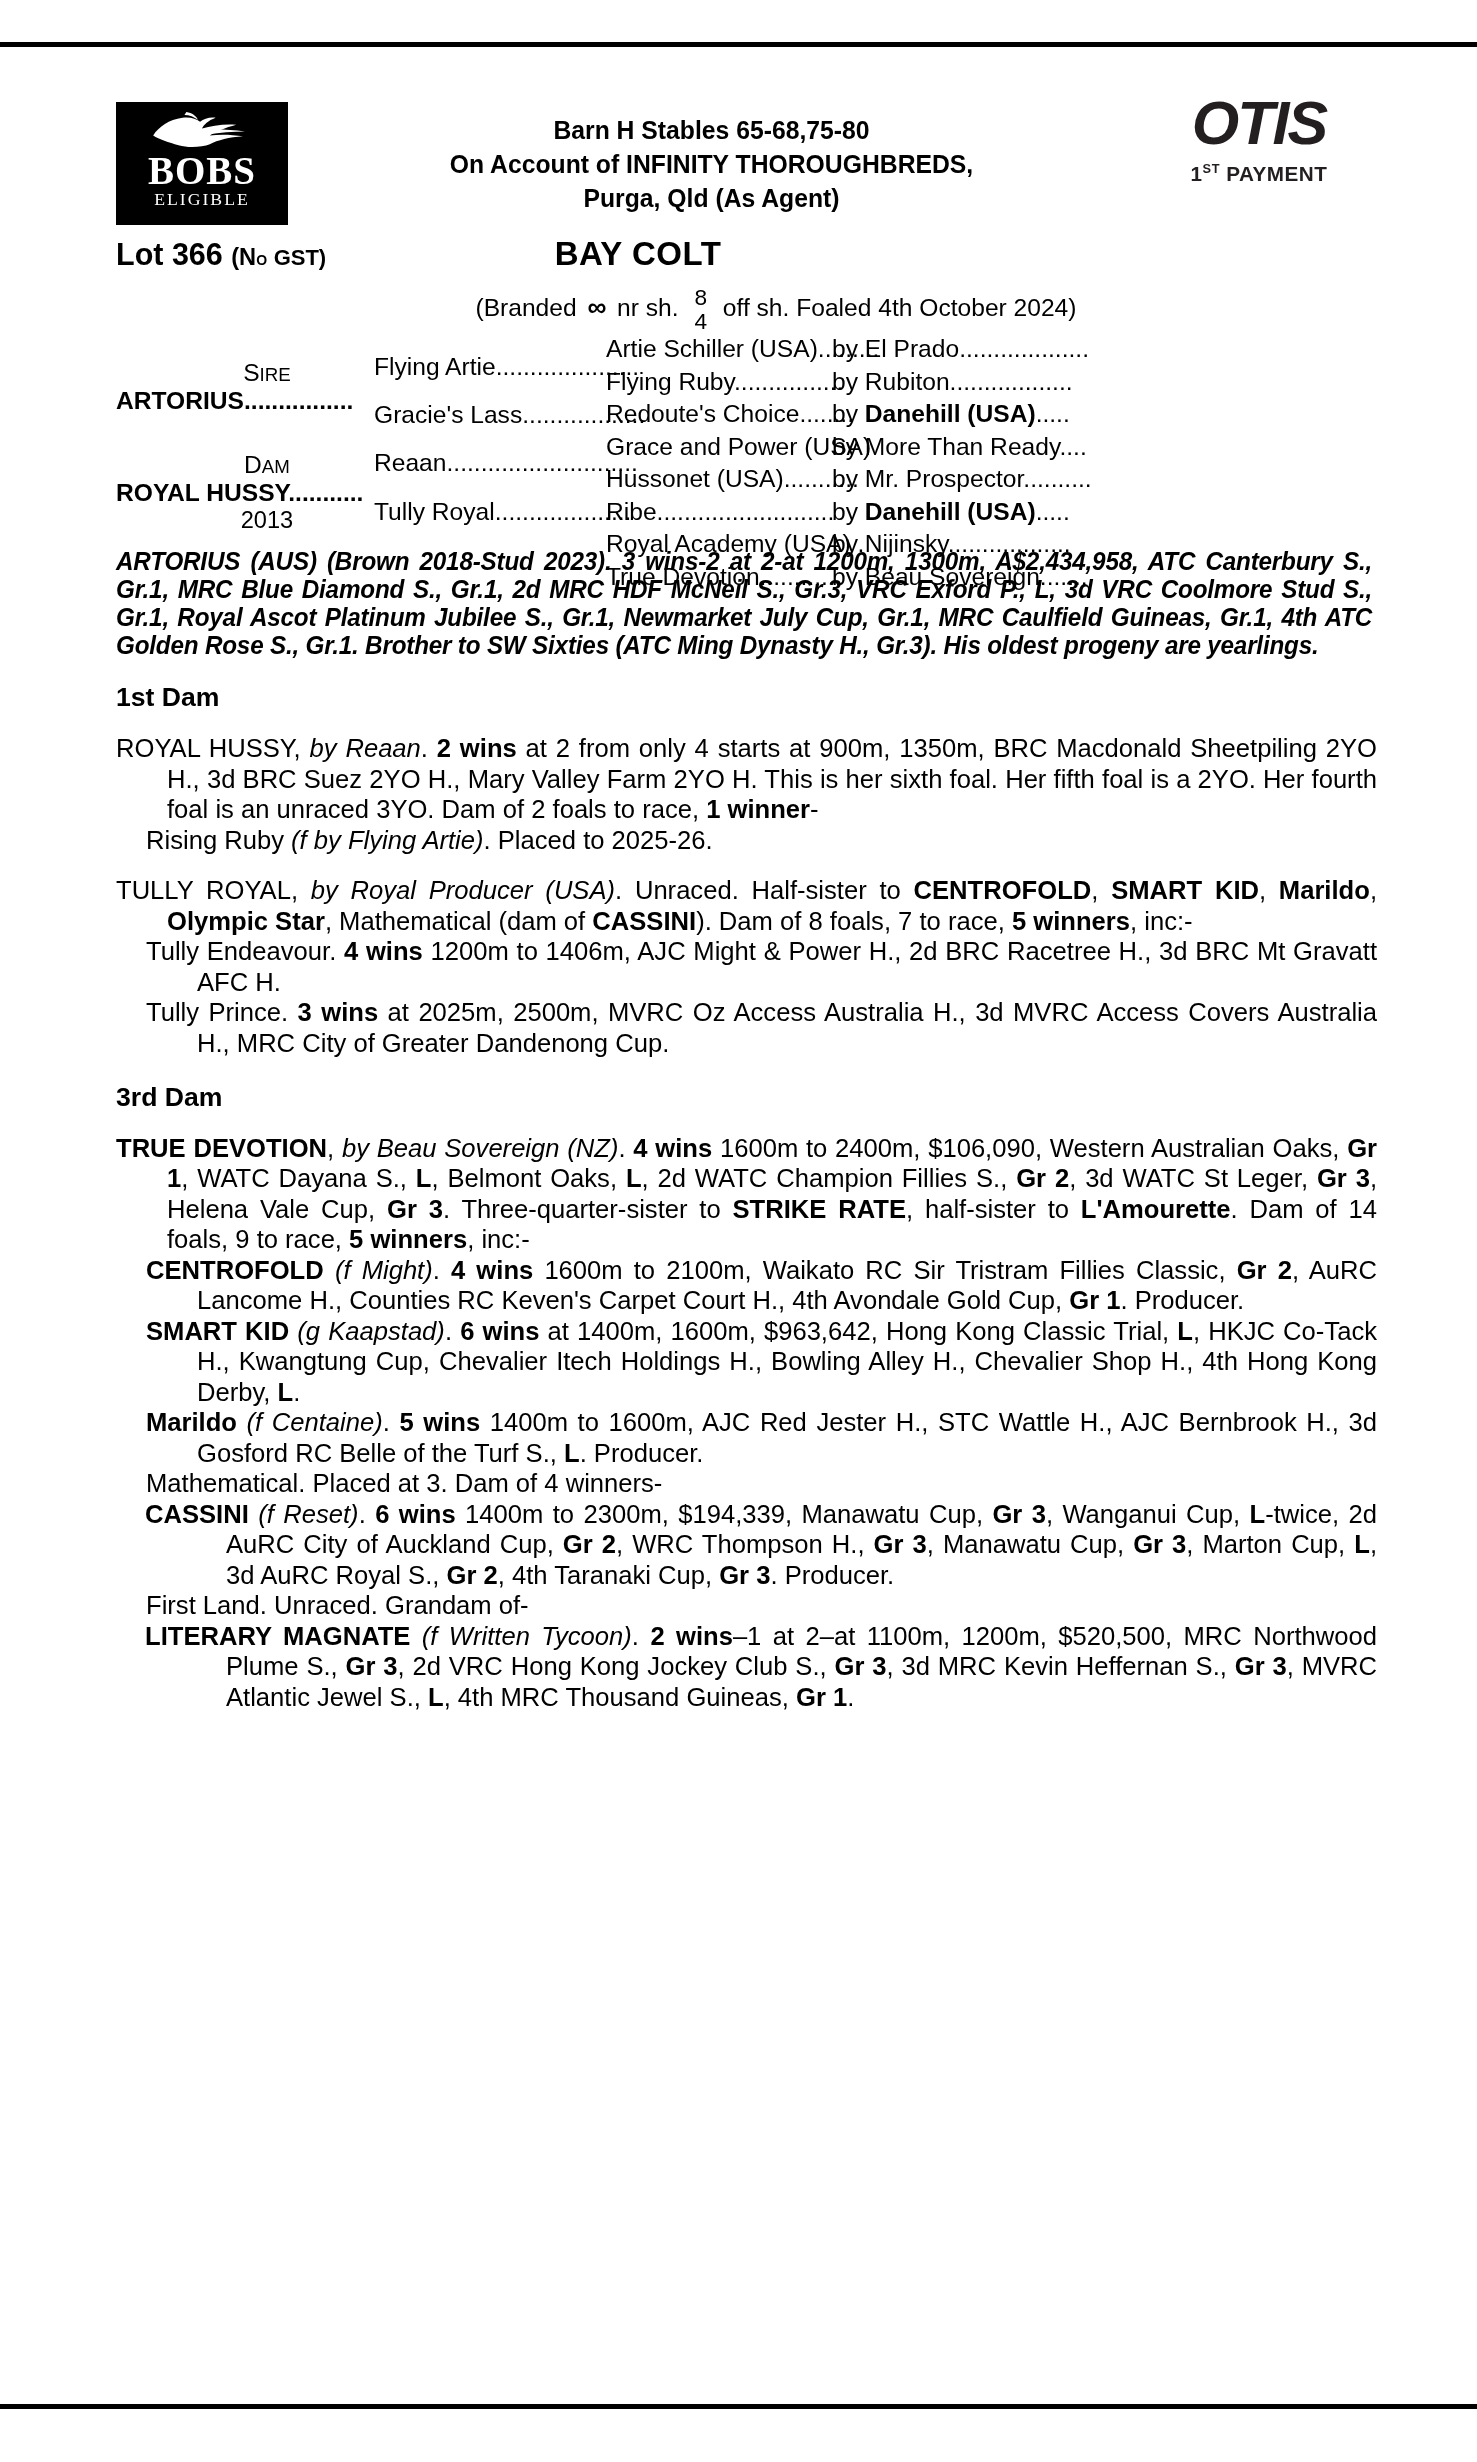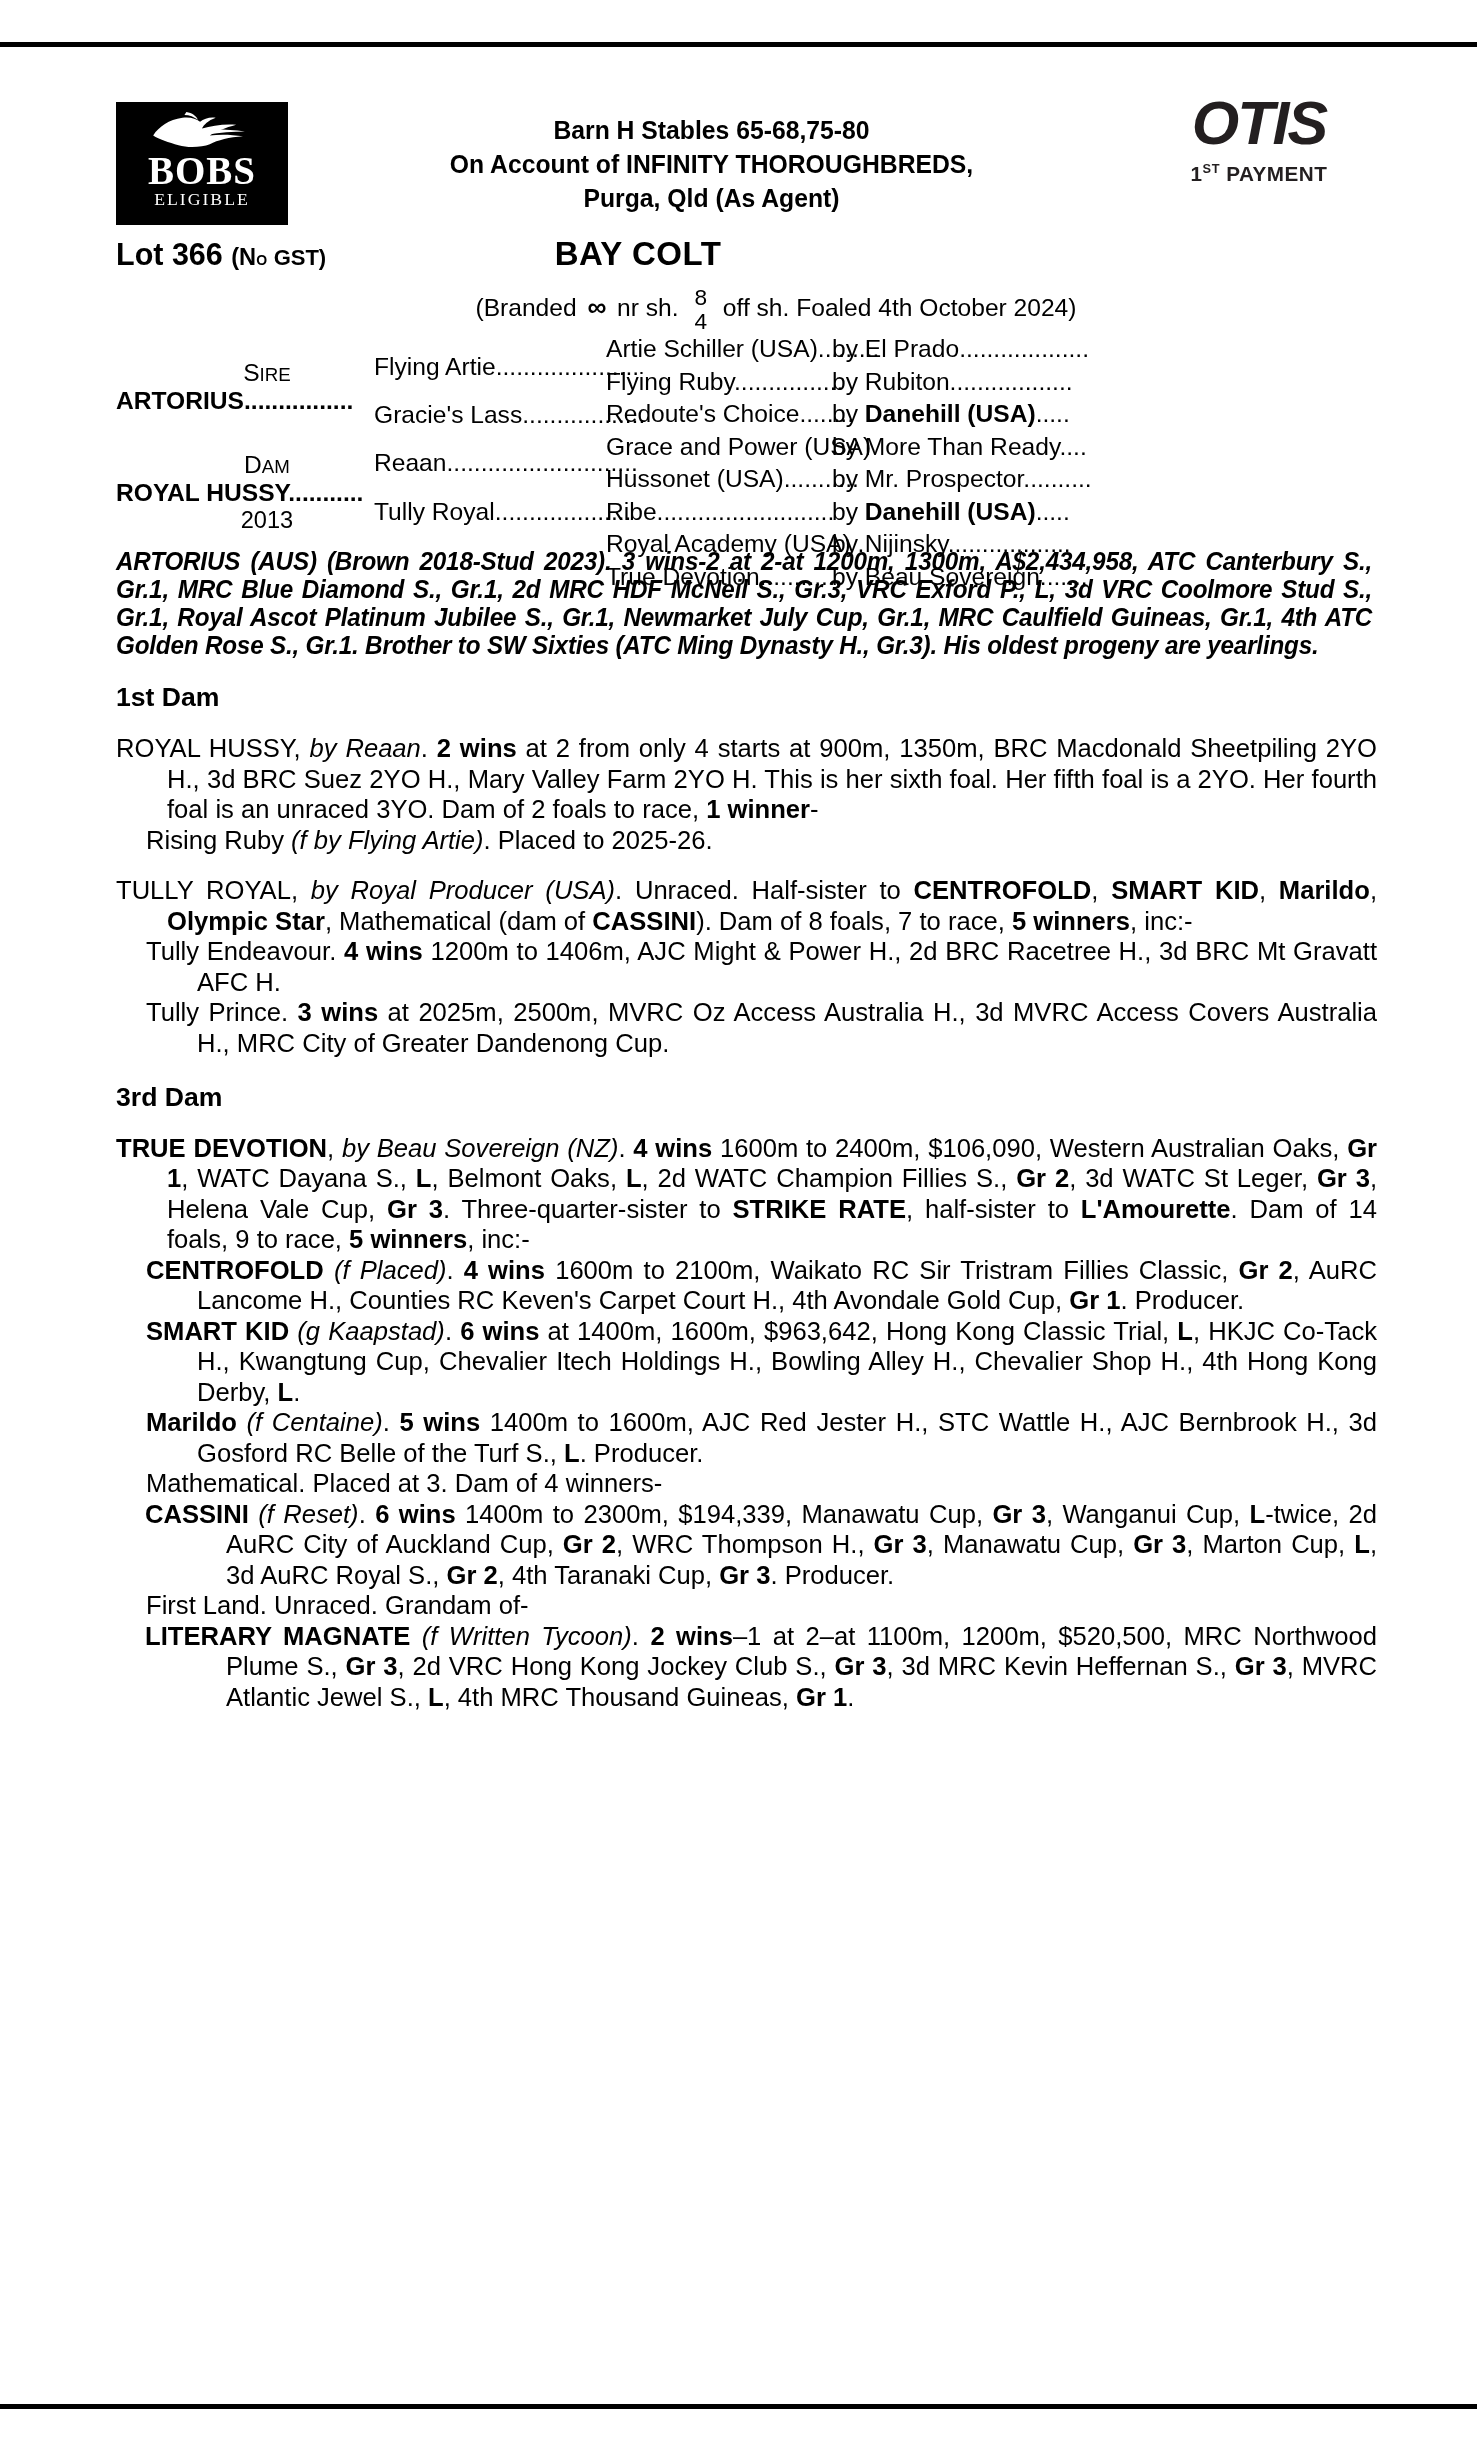--- a/index.html
+++ b/index.html
@@ -343,21 +343,21 @@
 
     <div id="dam-sections">
         <div class="dam-head">1st Dam</div>
         <div class="entry hang0">ROYAL HUSSY, <span class="it">by Reaan</span>. <span class="b">2 wins</span> at 2 from only 4 starts at 900m, 1350m, BRC Macdonald Sheetpiling 2YO H., 3d BRC Suez 2YO H., Mary Valley Farm 2YO H. This is her sixth foal. Her fifth foal is a 2YO. Her fourth foal is an unraced 3YO. Dam of 2 foals to race, <span class="b">1 winner</span>-</div>
         <div class="entry hang1">Rising Ruby <span class="it">(f by Flying Artie)</span>. Placed to 2025-26.</div>
         <div class="entry hang0">TULLY ROYAL, <span class="it">by Royal Producer (USA)</span>. Unraced. Half-sister to <span class="b">CENTROFOLD</span>, <span class="b">SMART KID</span>, <span class="b">Marildo</span>, <span class="b">Olympic Star</span>, Mathematical (dam of <span class="b">CASSINI</span>). Dam of 8 foals, 7 to race, <span class="b">5 winners</span>, inc:-</div>
         <div class="entry hang1">Tully Endeavour. <span class="b">4 wins</span> 1200m to 1406m, AJC Might &amp; Power H., 2d BRC Racetree H., 3d BRC Mt Gravatt AFC H.</div>
         <div class="entry hang1">Tully Prince. <span class="b">3 wins</span> at 2025m, 2500m, MVRC Oz Access Australia H., 3d MVRC Access Covers Australia H., MRC City of Greater Dandenong Cup.</div>
         <div class="dam-head">3rd Dam</div>
         <div class="entry hang0"><span class="b">TRUE DEVOTION</span>, <span class="it">by Beau Sovereign (NZ)</span>. <span class="b">4 wins</span> 1600m to 2400m, $106,090, Western Australian Oaks, <span class="b">Gr 1</span>, WATC Dayana S., <span class="b">L</span>, Belmont Oaks, <span class="b">L</span>, 2d WATC Champion Fillies S., <span class="b">Gr 2</span>, 3d WATC St Leger, <span class="b">Gr 3</span>, Helena Vale Cup, <span class="b">Gr 3</span>. Three-quarter-sister to <span class="b">STRIKE RATE</span>, half-sister to <span class="b">L'Amourette</span>. Dam of 14 foals, 9 to race, <span class="b">5 winners</span>, inc:-</div>
-        <div class="entry hang1"><span class="b">CENTROFOLD</span> <span class="it">(f Placed)</span>. <span class="b">4 wins</span> 1600m to 2100m, Waikato RC Sir Tristram Fillies Classic, <span class="b">Gr 2</span>, AuRC Lancome H., Counties RC Keven's Carpet Court H., 4th Avondale Gold Cup, <span class="b">Gr 1</span>. Producer.</div>
+        <div class="entry hang1"><span class="b">CENTROFOLD</span> <span class="it">(f Might)</span>. <span class="b">4 wins</span> 1600m to 2100m, Waikato RC Sir Tristram Fillies Classic, <span class="b">Gr 2</span>, AuRC Lancome H., Counties RC Keven's Carpet Court H., 4th Avondale Gold Cup, <span class="b">Gr 1</span>. Producer.</div>
         <div class="entry hang1"><span class="b">SMART KID</span> <span class="it">(g Kaapstad)</span>. <span class="b">6 wins</span> at 1400m, 1600m, $963,642, Hong Kong Classic Trial, <span class="b">L</span>, HKJC Co-Tack H., Kwangtung Cup, Chevalier Itech Holdings H., Bowling Alley H., Chevalier Shop H., 4th Hong Kong Derby, <span class="b">L</span>.</div>
         <div class="entry hang1"><span class="b">Marildo</span> <span class="it">(f Centaine)</span>. <span class="b">5 wins</span> 1400m to 1600m, AJC Red Jester H., STC Wattle H., AJC Bernbrook H., 3d Gosford RC Belle of the Turf S., <span class="b">L</span>. Producer.</div>
         <div class="entry hang1">Mathematical. Placed at 3. Dam of 4 winners-</div>
         <div class="entry hang2"><span class="b">CASSINI</span> <span class="it">(f Reset)</span>. <span class="b">6 wins</span> 1400m to 2300m, $194,339, Manawatu Cup, <span class="b">Gr 3</span>, Wanganui Cup, <span class="b">L</span>-twice, 2d AuRC City of Auckland Cup, <span class="b">Gr 2</span>, WRC Thompson H., <span class="b">Gr 3</span>, Manawatu Cup, <span class="b">Gr 3</span>, Marton Cup, <span class="b">L</span>, 3d AuRC Royal S., <span class="b">Gr 2</span>, 4th Taranaki Cup, <span class="b">Gr 3</span>. Producer.</div>
         <div class="entry hang1">First Land. Unraced. Grandam of-</div>
         <div class="entry hang2"><span class="b">LITERARY MAGNATE</span> <span class="it">(f Written Tycoon)</span>. <span class="b">2 wins</span>–1 at 2–at 1100m, 1200m, $520,500, MRC Northwood Plume S., <span class="b">Gr 3</span>, 2d VRC Hong Kong Jockey Club S., <span class="b">Gr 3</span>, 3d MRC Kevin Heffernan S., <span class="b">Gr 3</span>, MVRC Atlantic Jewel S., <span class="b">L</span>, 4th MRC Thousand Guineas, <span class="b">Gr 1</span>.</div>
       </div>
 
   </div>
 </div>

